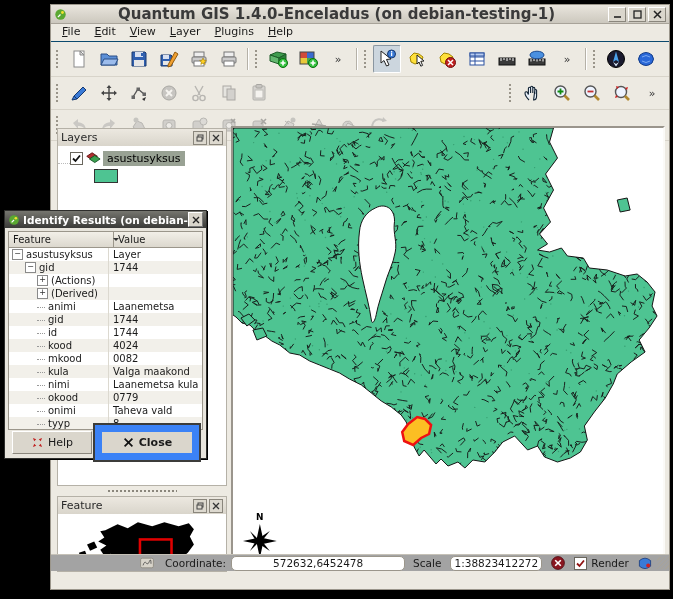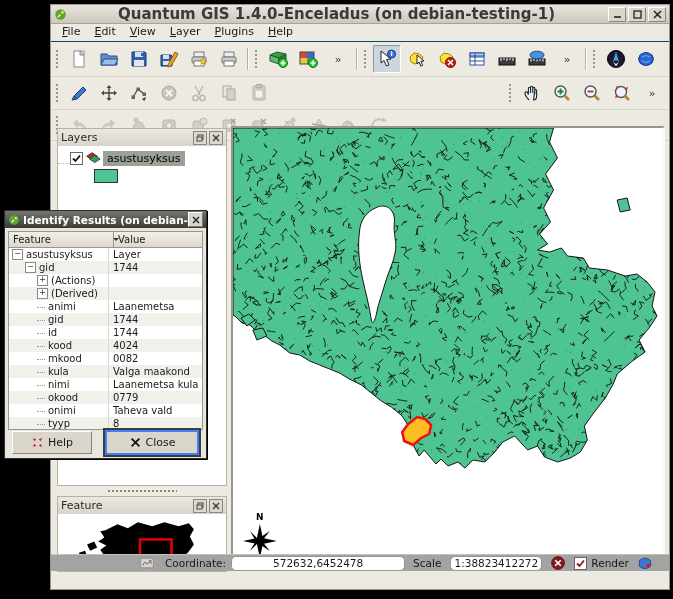--- a/index.html
+++ b/index.html
@@ -97,21 +97,21 @@
        border-right:1px solid #dcd9d0;height:13px;}
   .id-v{flex:1;padding-left:4px;overflow:hidden;white-space:nowrap;}
   .lvl0{padding-left:3px;}.lvl1{padding-left:16px;}.lvl2{padding-left:28px;}
   .expander{width:9px;height:9px;border:1px solid #8a8a8a;background:#fff;font-size:8px;line-height:7px;
        text-align:center;margin-right:3px;flex:0 0 auto;color:#333;}
   .branch{width:8px;height:1px;border-bottom:1px dotted #999;margin-right:3px;flex:0 0 auto;}
   .dlg-btns{position:absolute;left:3px;right:3px;bottom:4px;height:24px;display:flex;align-items:center;}
   .btn{height:21px;background:#dad6cc;border:1px solid;border-color:#fff #8a867c #8a867c #fff;
        display:flex;align-items:center;justify-content:center;padding:0 8px;font-size:11px;gap:4px;}
   .btn svg{width:13px;height:13px;}
-  .btn.default{border:2px solid #3b82f6;outline:2px solid #3c3c3a;outline-offset:0;margin-right:4px;}
+  .btn.default{border:7px solid #3b82f6;outline:2px solid #3c3c3a;outline-offset:0;margin-right:4px;font-weight:bold;}
   #helpbtn{margin-left:4px;width:62px;}
   #closebtn{margin-left:auto;width:74px;}
   u{text-decoration:underline;}
 </style>
 </head>
 <body style="--land: #4ec492; --bnd: #141414; --hlf: #fcbe23; --hls: #ee1111; --lake: #ffffff; --mapbg: #ffffff; --ovext: #e00000;">
 
 <div id="app">
   <div class="titlebar">
     <svg class="appicon" viewBox="0 0 20 20">

